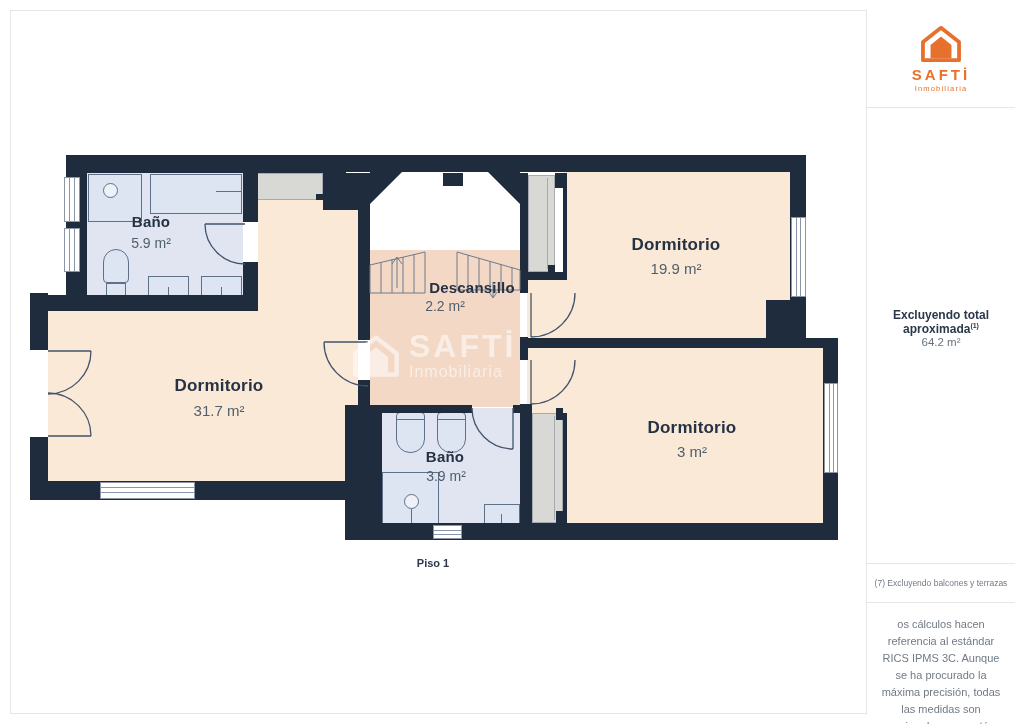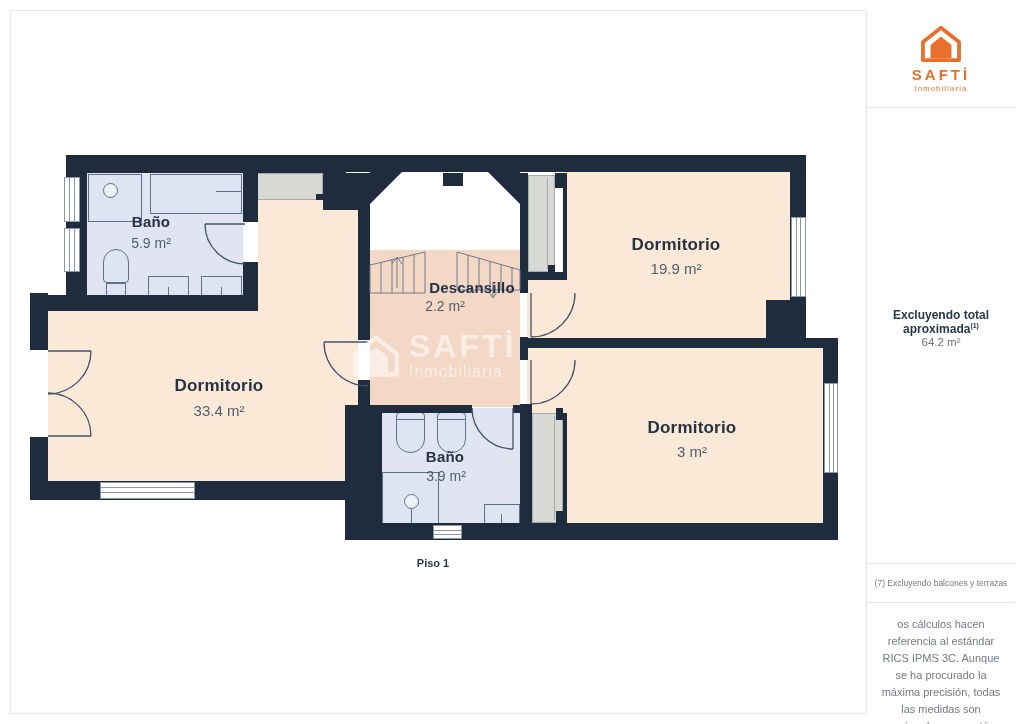--- a/index.html
+++ b/index.html
@@ -161,21 +161,21 @@
     </g>
   </svg>
 
   <div class="lbl" style="left:151px;top:221px;font-size:15px;">Baño</div>
   <div class="lbl area" style="left:151px;top:243px;font-size:14px;">5.9 m²</div>
   <div class="lbl" style="left:676px;top:245px;font-size:17px;">Dormitorio</div>
   <div class="lbl area" style="left:676px;top:268px;font-size:15px;">19.9 m²</div>
   <div class="lbl" style="left:452px;top:287px;font-size:15px;margin-left:20px;">Descansillo</div>
   <div class="lbl area" style="left:445px;top:306px;font-size:14px;">2.2 m²</div>
   <div class="lbl" style="left:219px;top:386px;font-size:17px;">Dormitorio</div>
-  <div class="lbl area" style="left:219px;top:410px;font-size:15px;">33.4 m²</div>
+  <div class="lbl area" style="left:219px;top:410px;font-size:15px;">31.7 m²</div>
   <div class="lbl" style="left:692px;top:428px;font-size:17px;">Dormitorio</div>
   <div class="lbl area" style="left:692px;top:451px;font-size:15px;">3 m²</div>
   <div class="lbl" style="left:445px;top:456px;font-size:15px;">Baño</div>
   <div class="lbl area" style="left:446px;top:476px;font-size:14px;">3.9 m²</div>
   <div class="floorlabel" style="left:433px;top:563px;">Piso 1</div>
 
   <div class="watermark">
     <svg width="48" height="44" viewBox="0 0 44 40">
       <path d="M22 3 L41 18 V37 H3 V18 Z" fill="none" stroke="currentColor" stroke-width="4" stroke-linejoin="round"></path>
       <path d="M22 12 L33 21 V35 H11 V21 Z" fill="currentColor"></path>

